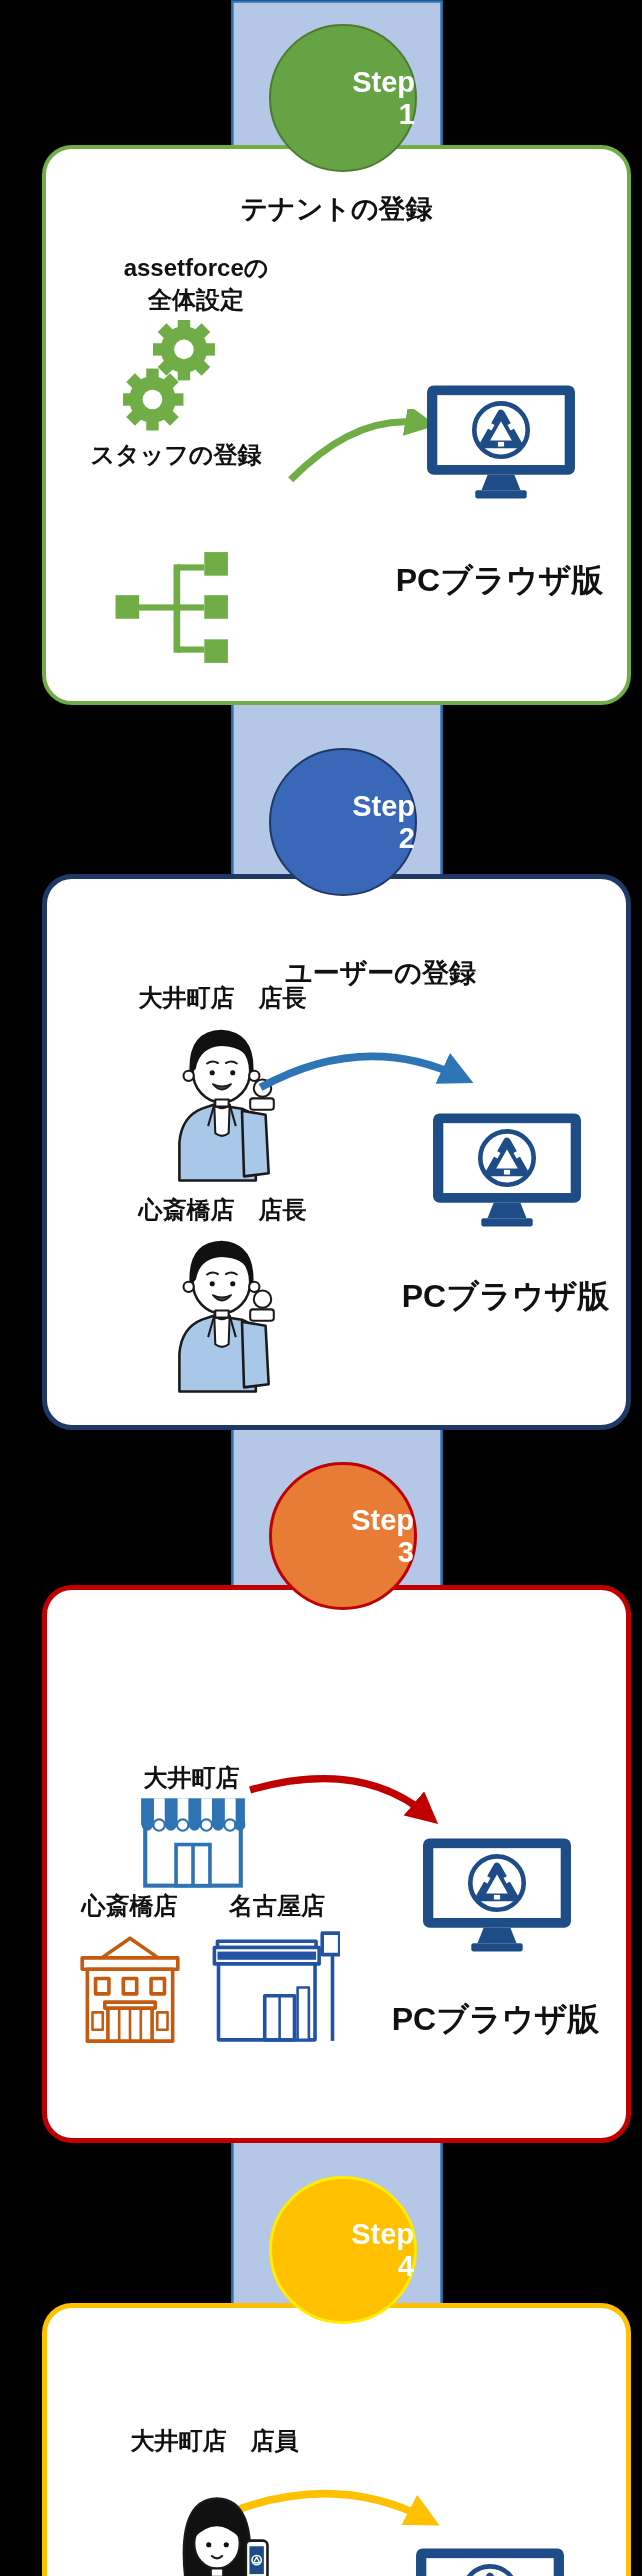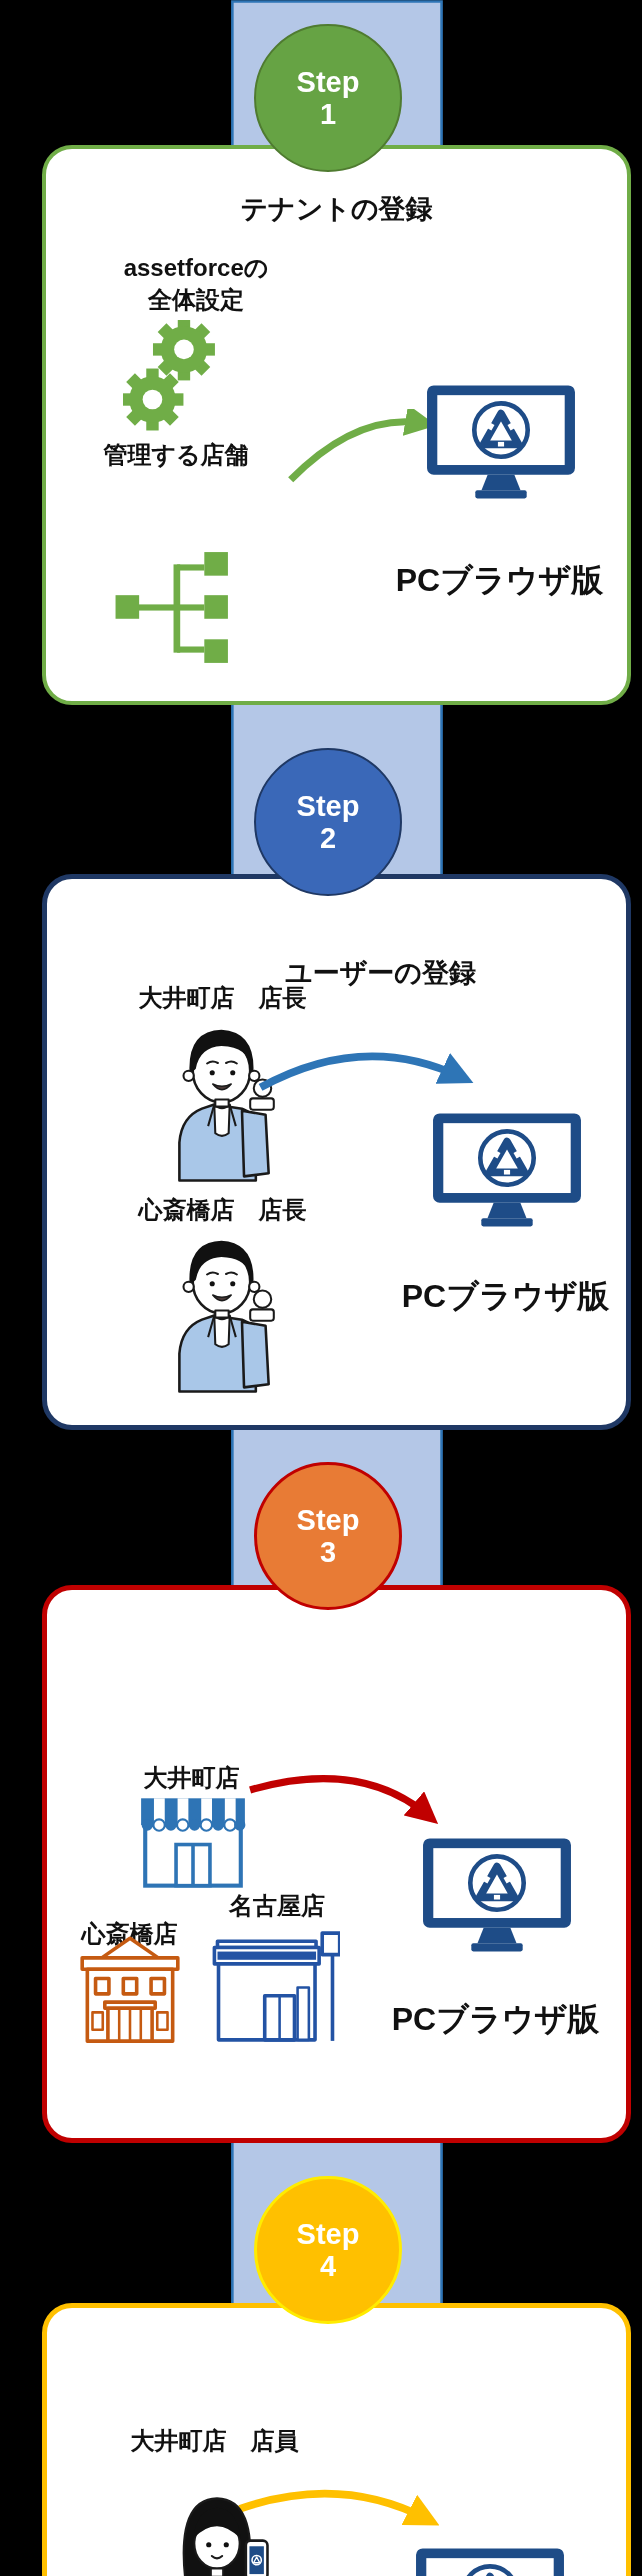--- a/index.html
+++ b/index.html
@@ -1,22 +1,22 @@
 <!DOCTYPE html>
 <html style="font-size:8.2px"><head>
 <meta charset="utf-8">
 <style>
   html,body{margin:0;padding:0;background:#000;}
   #canvas{position:relative;width:643px;height:2977px;background:#000;overflow:hidden;
           font-family:"Liberation Sans","DejaVu Sans",sans-serif;color:#111;}
   .abs{position:absolute;}
   svg{display:block;}
   
-  .step-circle{position:absolute;left:254px;width:148px;height:148px;border-radius:50%;
-               display:flex;flex-direction:column;align-items:center;justify-content:center;
+  .step-circle{position:absolute;left:269px;width:148px;height:148px;border-radius:50%;
+               display:flex;flex-direction:column;align-items:flex-end;justify-content:center;
                box-sizing:border-box;z-index:6;}
   .step-circle .w,.step-circle .n{color:#fff;font-weight:bold;font-size:29px;line-height:1.12;text-align:center;}
   .c1{top:24px;background:#66A344;border:2.6px solid #4F7B30;}
   .c2{top:748px;background:#3A68B8;border:2.6px solid #1F3864;}
   .c3{top:1462px;background:#E87B35;border:3.1px solid #C00000;}
   .c4{top:2176px;background:#FFC000;border:3.1px solid #FFEC00;}
   
   .box{position:absolute;left:42px;width:589px;background:#fff;border-radius:30px;
        box-sizing:border-box;z-index:4;overflow:hidden;}
   .b1{top:145px;height:560px;border:4.6px solid #70AD47;}
@@ -71,21 +71,21 @@
             <rect x="-12" y="-60" width="24" height="22" transform="rotate(225)"></rect>
             <rect x="-12" y="-60" width="24" height="22" transform="rotate(270)"></rect>
             <rect x="-12" y="-60" width="24" height="22" transform="rotate(315)"></rect>
           </g>
           <circle r="45"></circle>
           <circle r="19" fill="#fff"></circle>
         </g>
       </g>
     </svg>
 
-    <div class="lbl" style="left:0px;top:290px;width:260px;">管理する店舗</div>
+    <div class="lbl" style="left:0px;top:290px;width:260px;">スタッフの登録</div>
 
     <svg class="abs" style="left:68px;top:402px;" width="117" height="114" viewBox="0 0 228 222">
       <g fill="#70AD47">
         <rect x="116" y="26" width="13" height="172"></rect>
         <rect x="123" y="26" width="53" height="12"></rect>
         <rect x="48" y="104" width="128" height="12"></rect>
         <rect x="123" y="186" width="53" height="12"></rect>
         <rect x="3" y="86" width="46" height="46"></rect>
         <rect x="176" y="2" width="46" height="46"></rect>
         <rect x="176" y="86" width="46" height="46"></rect>
@@ -240,21 +240,21 @@
           <path d="M146,57 L180,117 L112,117 Z" stroke-width="15" stroke-linejoin="round"></path>
         </g>
         <rect x="160" y="78" width="12" height="9" fill="#fff" transform="rotate(60 166 82)"></rect>
         <rect x="120" y="78" width="12" height="9" fill="#fff" transform="rotate(-60 126 82)"></rect>
         <rect x="140" y="112" width="12" height="9" fill="#fff"></rect>
         <polygon points="120,176 172,176 184,206 108,206"></polygon>
         <rect x="96" y="206" width="100" height="16" rx="4"></rect>
       </g>
     </svg>
 
-    <div class="lbl" style="left:15.5px;top:300px;width:134px;margin-top:28px;">心斎橋店</div>
+    <div class="lbl" style="left:15.5px;top:300px;width:134px;">心斎橋店</div>
     <div class="lbl" style="left:163px;top:300px;width:134px;">名古屋店</div>
 
     <svg class="abs" style="left:28px;top:345px;" width="110" height="110" viewBox="0 0 214 213">
       <g fill="#fff" stroke="#C55A11" stroke-width="7" stroke-linejoin="round">
         <polygon points="107,6 162,44 52,44"></polygon>
         <rect x="14" y="44" width="186" height="22"></rect>
         <rect x="24" y="66" width="166" height="140"></rect>
         <rect x="40" y="84" width="26" height="30"></rect>
         <rect x="94" y="84" width="26" height="30"></rect>
         <rect x="148" y="84" width="26" height="30"></rect>

